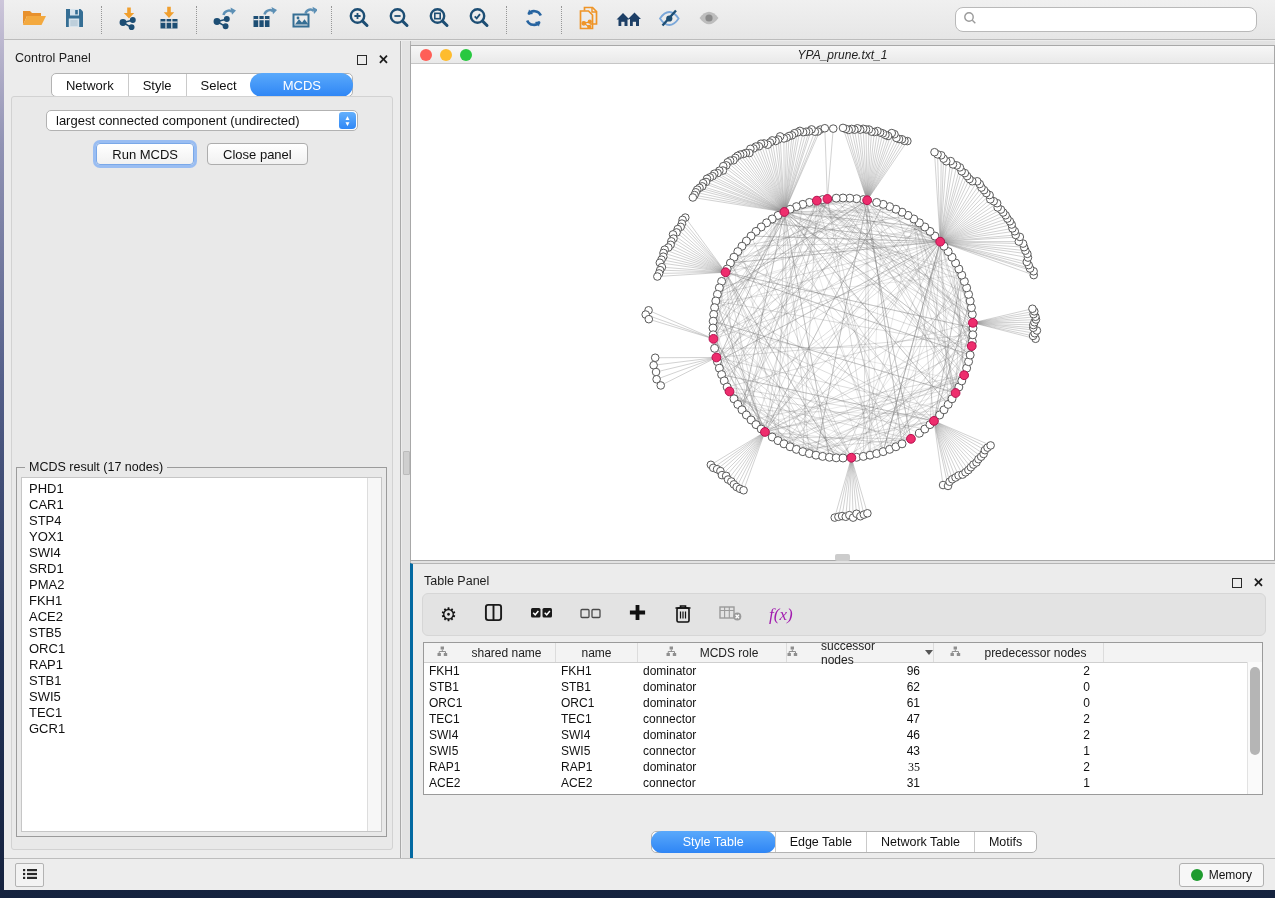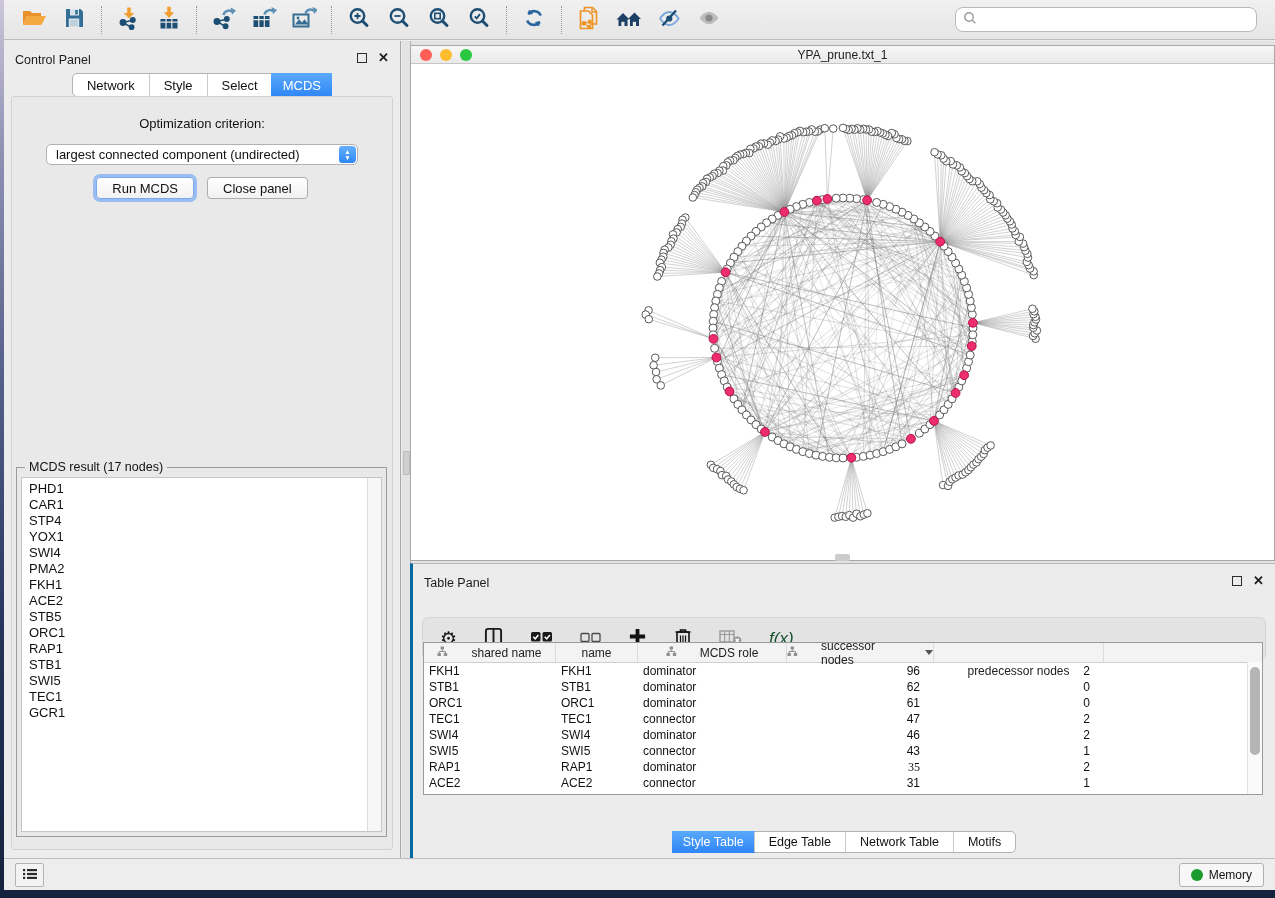--- a/index.html
+++ b/index.html
@@ -13,31 +13,31 @@
   
   .toolbar{position:absolute;left:0;top:0;right:0;height:40px;background:linear-gradient(#f0f0f0,#e6e6e6);
     border-bottom:1px solid #bcbcbc;display:flex;align-items:center;padding:0 10px;box-sizing:border-box;}
   .tool-btn{width:40px;height:34px;display:flex;align-items:center;justify-content:center;border-radius:4px;}
   .tool-sep{width:0;height:28px;border-left:1px dotted #979797;margin:0 7px;}
   .search-box{margin-left:auto;margin-right:8px;width:286px;height:23px;background:#fff;border:1px solid #b9b9b9;
     border-radius:8px;display:flex;align-items:center;padding:0 7px;gap:4px;}
   .search-box input{border:none;outline:none;flex:1;font-size:12px;font-family:"Liberation Sans",sans-serif;background:transparent;}
 
   
-  .panel-header{height:24px;display:flex;align-items:flex-start;padding:12px 11px;font-size:12.5px;color:#1c1c1c;}
+  .panel-header{height:24px;display:flex;align-items:flex-end;padding:0 11px;font-size:12.5px;color:#1c1c1c;}
   .win-btns{margin-left:auto;display:flex;gap:11px;align-items:center;}
   .float-icon{width:8px;height:8px;border:1.6px solid #2a2a2a;}
   .close-icon{font-size:13px;font-weight:bold;color:#1c1c1c;line-height:10px;}
 
   
   .seg{display:flex;border:1px solid #b3b3b3;border-radius:5px;background:#fff;height:22px;font-size:13px;overflow:visible;}
   .seg-item{padding:0 14px;display:flex;align-items:center;border-left:1px solid #cacaca;color:#111;white-space:nowrap;}
   .seg-item:first-child{border-left:none;border-radius:4px 0 0 4px;}
   .seg-item:last-child{border-radius:0 4px 4px 0;}
-  .seg-item.active{background:linear-gradient(#5aa9fb,#2e85f5);color:#fff;border-radius:0;margin:-1px;border-left-color:transparent;padding:0 11px;}
+  .seg-item.active{background:linear-gradient(#5aa9fb,#2e85f5);color:#fff;border-radius:12px;margin:-1px;border-left-color:transparent;padding:0 32px;}
 
   
   .control-panel{position:absolute;left:0;top:41px;width:397px;bottom:32px;background:#ececec;border-right:1px solid #a9a9a9;box-sizing:border-box;}
   .cp-tabs{position:absolute;top:32px;left:0;right:0;display:flex;justify-content:center;align-items:center;}
   .cp-inner{position:absolute;left:7px;right:7px;top:55px;bottom:8px;background:#e9e9e9;border:1px solid #d2d2d2;border-radius:3px;}
   .opt-label{text-align:center;margin-top:19px;font-size:13px;color:#111;}
   .dropdown{margin:13px auto 0;width:312px;height:21px;background:#fff;border:1px solid #b2b2b2;border-radius:5px;
     display:flex;align-items:center;font-size:13px;padding-left:9px;position:relative;box-sizing:border-box;color:#111;}
   .stepper{position:absolute;right:1px;top:1px;bottom:1px;width:17px;background:linear-gradient(#64b0fc,#2f87f6);
     border-radius:3px 4px 4px 3px;color:#fff;display:flex;flex-direction:column;align-items:center;justify-content:center;font-size:6.5px;line-height:5.5px;}
@@ -54,31 +54,31 @@
 
   
   .right{position:absolute;left:398px;top:41px;right:0;bottom:32px;background:#e2e2e2;}
   .splitter-v{position:absolute;left:0;top:0;width:8px;bottom:0;background:#e3e3e3;border-right:1px solid #b3b3b3;}
   .splitter-v .handle{position:absolute;left:1px;top:410px;width:5px;height:22px;background:#cfcfcf;border:1px solid #bbb;border-radius:1px;}
   .net-pane{position:absolute;left:8px;top:4px;right:0;height:516px;background:#fff;border:1px solid #a8a8a8;box-sizing:border-box;}
   .net-title{height:17px;background:linear-gradient(#f7f7f7,#e9e9e9);border-bottom:1px solid #c6c6c6;display:flex;align-items:center;position:relative;}
   .lights{position:absolute;left:9px;display:flex;gap:8px;}
   .light{width:12px;height:12px;border-radius:50%;}
   .light.red{background:#ff5f57;}.light.yellow{background:#febc2e;}.light.green{background:#28c840;}
-  .net-title-label{margin:8px auto;font-size:12px;color:#222;}
+  .net-title-label{margin:8px auto;font-size:12px;color:#222;font-style:italic;}
   .net-canvas{position:absolute;left:0;top:17px;right:0;bottom:0;}
   .split-handle{position:absolute;top:513px;left:433px;width:15px;height:7px;background:#ccc;border-radius:2px;}
 
   
   .table-panel{position:absolute;left:8px;top:522px;right:0;bottom:0;background:#ececec;border-top:1px solid #b5b5b5;border-left:3px solid #0369a1;box-sizing:border-box;}
   .tp-toolbar{margin:5px 9px 0;height:43px;background:#e3e3e3;border:1px solid #d6d6d6;border-radius:6px;
     display:flex;align-items:center;padding:0 17px;gap:27px;box-sizing:border-box;}
   .tp-icon{display:flex;align-items:center;justify-content:center;}
   .gear-glyph{font-size:19px;color:#141414;line-height:19px;}
-  .fx-glyph{font-family:Liberation Sans, sans-serif;font-style:italic;font-size:17px;color:#14532d;}
+  .fx-glyph{font-family:Liberation Serif, serif;font-style:italic;font-size:17px;color:#a21caf;}
   .tp-table{position:absolute;left:10px;right:12px;top:78px;bottom:63px;background:#fff;border:1px solid #9a9a9a;overflow:hidden;}
   .thead{display:flex;height:19px;background:#f3f3f3;border-bottom:1px solid #cfcfcf;font-size:12px;color:#222;}
   .th{display:flex;align-items:center;justify-content:center;gap:23px;border-right:1px solid #dcdcdc;box-sizing:border-box;position:relative;}
   .sort-chev{width:0;height:0;border-left:4px solid transparent;border-right:4px solid transparent;border-top:5px solid #555;margin-left:3px;}
   .trow{display:flex;height:16px;font-size:12px;color:#111;align-items:center;}
   .td{box-sizing:border-box;padding:0 5px;overflow:hidden;white-space:nowrap;}
   .td.num{text-align:right;padding-right:14px;}
   .tp-scroll{position:absolute;right:0;top:19px;bottom:0;width:14px;background:#fafafa;border-left:1px solid #e2e2e2;}
   .tp-thumb{position:absolute;left:2px;right:2px;top:5px;height:88px;background:#b5b5b5;border-radius:5px;}
   .tp-tabs{position:absolute;bottom:5px;left:0;right:0;display:flex;justify-content:center;}
@@ -258,41 +258,41 @@
     </div>
     <div class="cp-tabs">
         <div class="seg" id="cp-tabs">
           <div class="seg-item">Network</div>
           <div class="seg-item">Style</div>
           <div class="seg-item">Select</div>
           <div class="seg-item active">MCDS</div>
         </div>
       </div>
     <div class="cp-inner">
-      <div class="opt-label">Optimization criterion:</div>
       <div class="dropdown">
         <span>largest connected component (undirected)</span>
         <span class="stepper">
           <span>▲</span>
             <span>▼</span>
         </span>
       </div>
       <div class="btn-row">
         <div class="mac-btn focus">Run MCDS</div>
         <div class="mac-btn">Close panel</div>
       </div>
       <div class="mcds-box">
         <div class="mcds-title">MCDS result (17 nodes)</div>
         <div class="mcds-list" id="mcds-list">
           <div class="mcds-scroll"></div>
         <div>PHD1</div>
             <div>CAR1</div>
             <div>STP4</div>
             <div>YOX1</div>
             <div>SWI4</div>
+            <div>SRD1</div>
             <div>PMA2</div>
             <div>FKH1</div>
             <div>ACE2</div>
             <div>STB5</div>
             <div>ORC1</div>
             <div>RAP1</div>
             <div>STB1</div>
             <div>SWI5</div>
             <div>TEC1</div>
             <div>GCR1</div>
@@ -1269,21 +1269,21 @@
             <div class="th" style="width: 147px;">
               <span><svg width="11" height="11" viewBox="0 0 11 11">
                   <path d="M5.3 3.5v2M2.2 7V5.5h6.3V7" stroke="#8f8f8f" fill="none"></path>
                   <rect x="3.6" y="0.5" width="3.4" height="3" fill="#8f8f8f"></rect>
                   <rect x="0.5" y="7" width="3.4" height="3" fill="#8f8f8f"></rect>
                   <rect x="6.8" y="7" width="3.4" height="3" fill="#8f8f8f"></rect>
                 </svg></span>
               <span>successor nodes</span>
               <span class="sort-chev"></span>
             </div>
-            <div class="th" style="width: 170px; flex-direction: column;">
+            <div class="th" style="width: 170px;">
               <span><svg width="11" height="11" viewBox="0 0 11 11">
                   <path d="M5.3 3.5v2M2.2 7V5.5h6.3V7" stroke="#8f8f8f" fill="none"></path>
                   <rect x="3.6" y="0.5" width="3.4" height="3" fill="#8f8f8f"></rect>
                   <rect x="0.5" y="7" width="3.4" height="3" fill="#8f8f8f"></rect>
                   <rect x="6.8" y="7" width="3.4" height="3" fill="#8f8f8f"></rect>
                 </svg></span>
               <span>predecessor nodes</span>
             </div>
           </div>
         <div id="tp-body">

